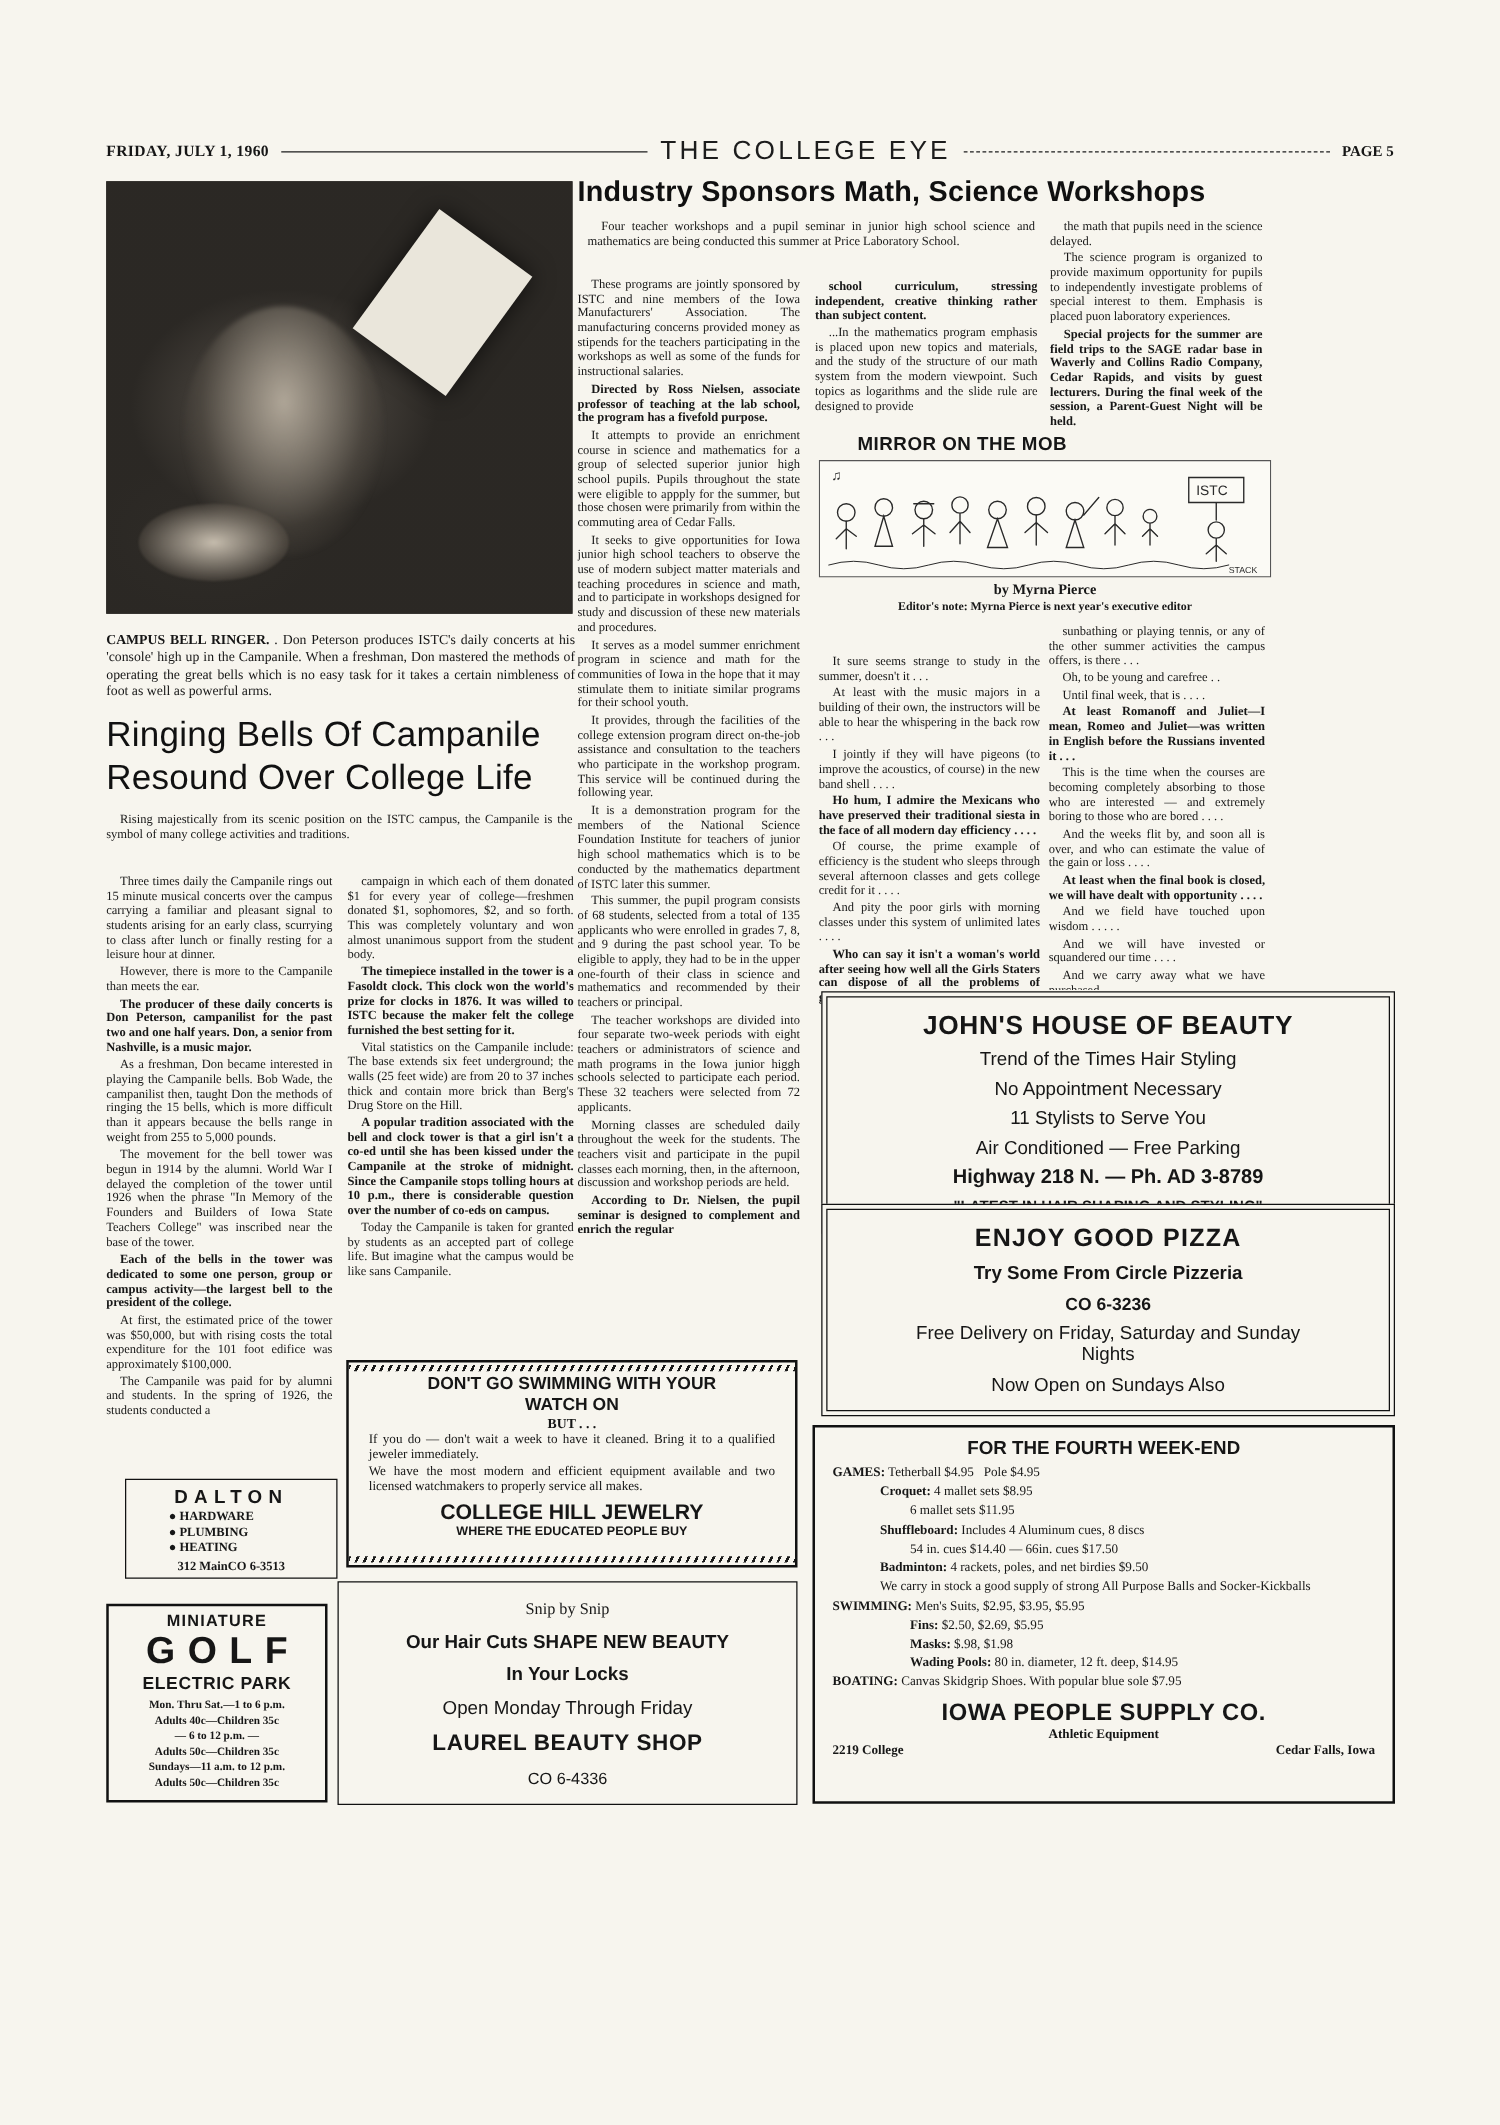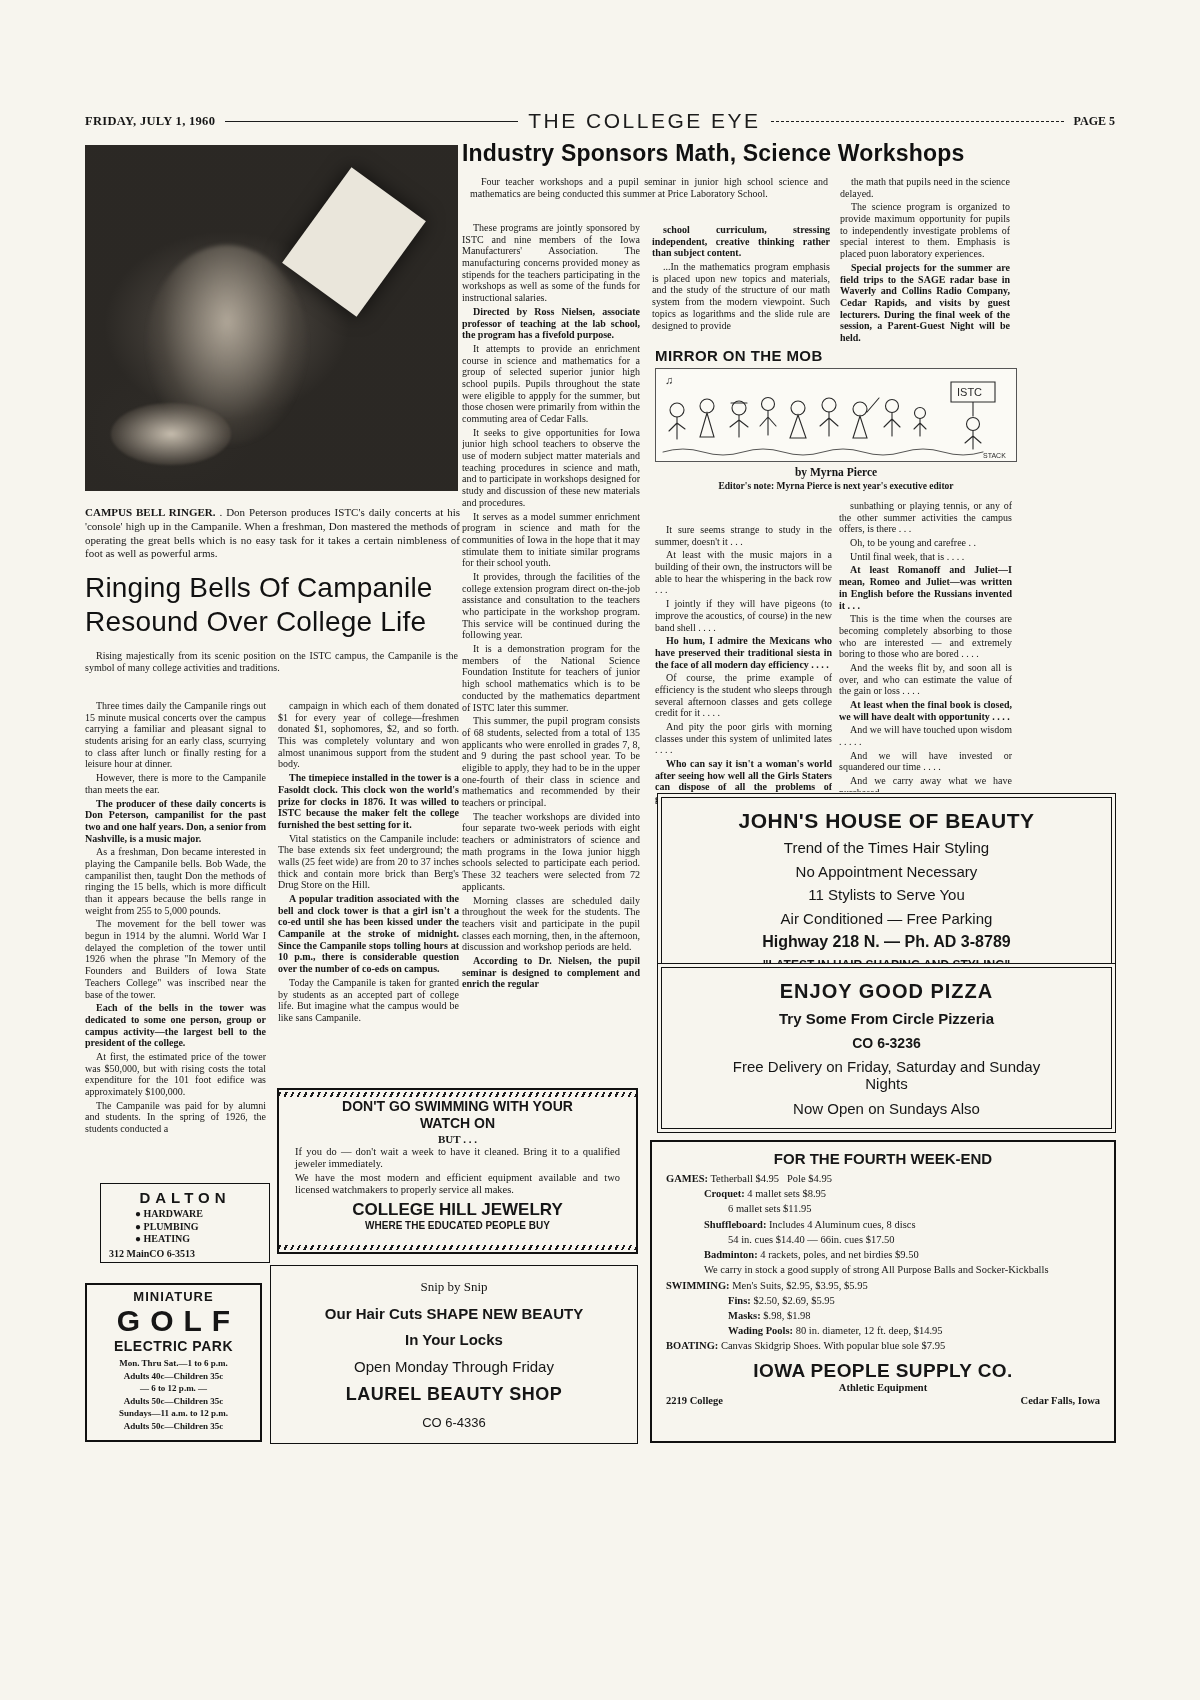--- a/index.html
+++ b/index.html
@@ -38,21 +38,21 @@
   .intro { left:85px; top:650px; width:373px; height:46px; overflow:hidden; }
   .ccol1 { left:85px;  top:700px; width:181px; height:470px; overflow:hidden; }
   .ccol2 { left:278px; top:700px; width:181px; height:392px; overflow:hidden; }
 
   .h-work { left:462px; top:141px; width:548px; font:bold 23px/1.1 "Liberation Sans", sans-serif; letter-spacing:.2px; color:#101010; }
   .wlead  { left:470px; top:176px; width:358px; height:44px; overflow:hidden; }
   .wcol1  { left:462px; top:222px; width:178px; height:846px; overflow:hidden; }
   .wcol2  { left:652px; top:224px; width:178px; height:124px; overflow:hidden; }
   .wcol3  { left:840px; top:176px; width:170px; height:176px; overflow:hidden; }
 
-  .m-head { left:655px; top:347px; font:bold 15px "Liberation Sans", sans-serif; letter-spacing:.4px; }
+  .m-head { left:686px; top:347px; font:bold 15px "Liberation Sans", sans-serif; letter-spacing:.4px; }
   .cartoon { left:655px; top:368px; width:362px; height:94px; }
   .m-by   { left:655px; top:466px; width:362px; text-align:center; font:bold 11.5px "Liberation Serif", serif; }
   .m-note { left:655px; top:481px; width:362px; text-align:center; font:bold 9.5px "Liberation Serif", serif; }
   .mcol1  { left:655px; top:524px; width:177px; height:292px; overflow:hidden; }
   .mcol2  { left:839px; top:500px; width:173px; height:292px; overflow:hidden; }
 
   
   .ad-double { border:1.5px solid #111; padding:3px; background:#f7f5ee; }
   .ad-double-inner { border:1px solid #111; height:100%; box-sizing:border-box; display:flex;
       flex-direction:column; justify-content:space-evenly; text-align:center; padding:4px 8px; }
@@ -75,21 +75,21 @@
   .wk-line { font:10.5px/1.45 "Liberation Serif", serif; }
   .wk-line .b { font-weight:bold; }
   .i1 { padding-left:38px; } .i2 { padding-left:62px; }
   .wk-store { text-align:center; font:bold 19px "Liberation Sans", sans-serif; margin-top:6px; letter-spacing:.4px; }
   .wk-sub { text-align:center; font:bold 10.5px "Liberation Serif", serif; }
   .wk-addr { display:flex; justify-content:space-between; font:bold 10.5px "Liberation Serif", serif; margin-top:2px; }
 
   .dalton { left:100px; top:1183px; width:170px; height:80px; border:1.5px solid #111; box-sizing:border-box; padding:5px 8px; }
   .dalton .t { text-align:center; font:bold 15px "Liberation Sans", sans-serif; letter-spacing:5px; }
   .dalton ul { list-style:none; margin:2px 0 2px 26px; padding:0; font:bold 10px "Liberation Serif", serif; line-height:1.25; }
-  .dalton .addr { display:flex; justify-content:flex-start; font:bold 10px "Liberation Serif", serif; }
+  .dalton .addr { display:flex; justify-content:center; font:bold 10px "Liberation Serif", serif; }
 
   .golf { left:85px; top:1283px; width:177px; height:159px; border:2px solid #111; box-sizing:border-box;
       text-align:center; padding:4px 4px; }
   .golf .l1 { font:bold 13px "Liberation Sans", sans-serif; letter-spacing:1px; }
   .golf .t  { font:bold 30px "Liberation Sans", sans-serif; letter-spacing:10px; padding-left:10px; }
   .golf .l2 { font:bold 14px "Liberation Sans", sans-serif; letter-spacing:.5px; margin-bottom:3px; }
   .golf .s  { font:bold 9px/1.4 "Liberation Serif", serif; }
 
   .jewelry { left:277px; top:1088px; width:361px; height:166px; border:2px solid #111; box-sizing:border-box;
       background:#f7f5ee; text-align:center; padding:8px 16px 6px; position:absolute; }
@@ -228,21 +228,21 @@
     <p>Gee, there's nothing quite so luxurious as spending a whole day</p>
   </div>
   <div class="abs mcol2 body">
     <p>sunbathing or playing tennis, or any of the other summer activities the campus offers, is there . . .</p>
     <p>Oh, to be young and carefree . .</p>
     <p>Until final week, that is . . . .</p>
     <p class="b">At least Romanoff and Juliet—I mean, Romeo and Juliet—was written in English before the Russians invented it . . .</p>
     <p>This is the time when the courses are becoming completely absorbing to those who are interested — and extremely boring to those who are bored . . . .</p>
     <p>And the weeks flit by, and soon all is over, and who can estimate the value of the gain or loss . . . .</p>
     <p class="b">At least when the final book is closed, we will have dealt with opportunity . . . .</p>
-    <p>And we will have touched upon wisdom . . . . .</p>
+    <p>And we field have touched upon wisdom . . . . .</p>
     <p>And we will have invested or squandered our time . . . .</p>
     <p>And we carry away what we have purchased . . . . .</p>
   </div>
 
   <div class="abs ad-double johns">
     <div class="ad-double-inner">
       <div class="t">JOHN'S HOUSE OF BEAUTY</div>
       <div class="l">Trend of the Times Hair Styling</div>
       <div class="l">No Appointment Necessary</div>
       <div class="l">11 Stylists to Serve You</div>

